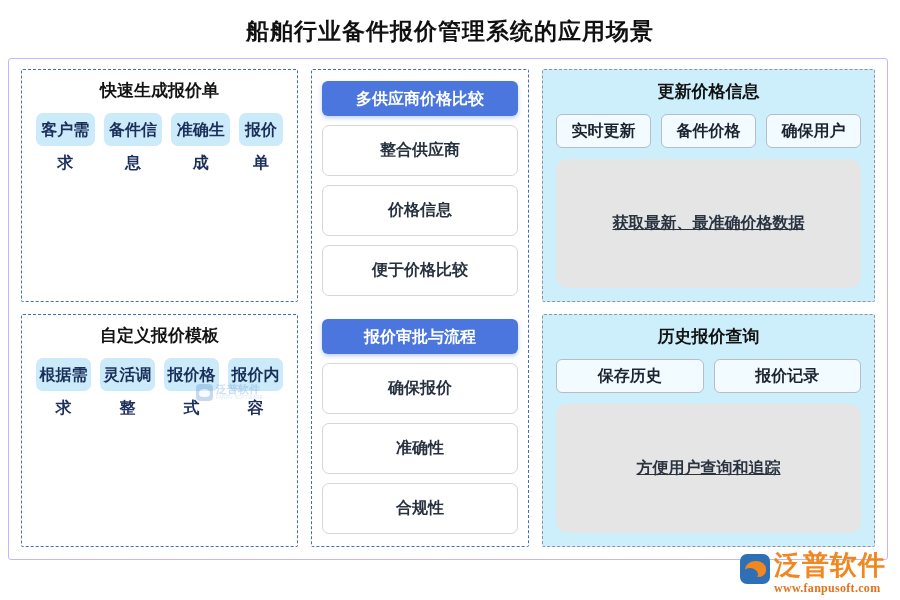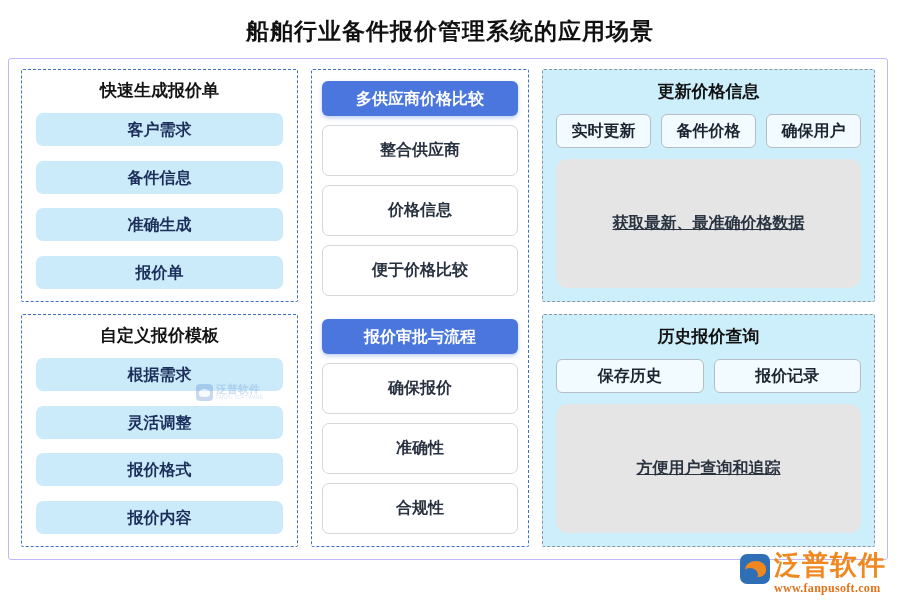--- a/index.html
+++ b/index.html
@@ -68,21 +68,21 @@
   }
   .group-title {
     text-align: center;
     font-size: 17px;
     font-weight: bold;
     color: #141414;
     margin-bottom: 11px;
   }
   .chip-list {
     display: flex;
-    flex-direction: column;
+    flex-direction: row;
     justify-content: space-between;
     flex: 1;
     gap: 9px;
   }
   .chip-blue {
     background: #cbeafa;
     border-radius: 7px;
     height: 33px;
     line-height: 33px;
     text-align: center;

